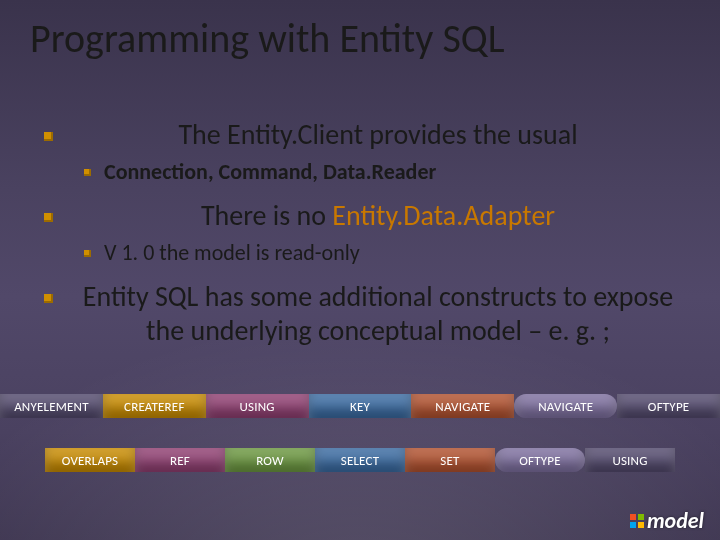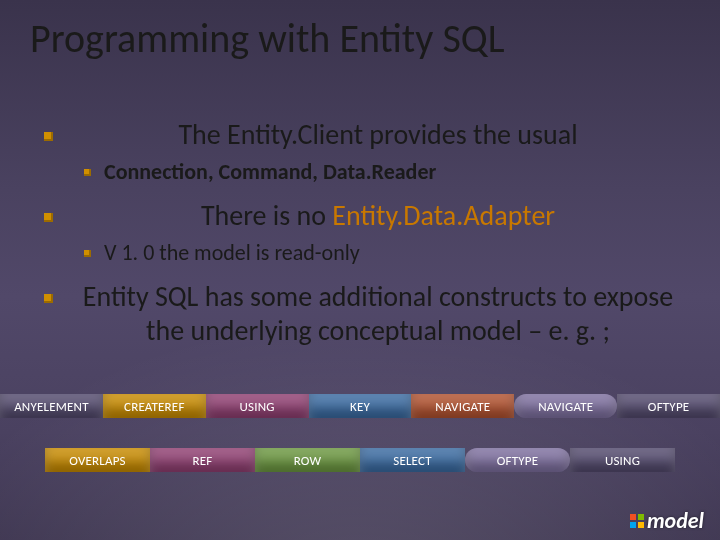--- a/index.html
+++ b/index.html
@@ -95,20 +95,21 @@
     <div class="cell c5">NAVIGATE</div>
     <div class="cell c6">NAVIGATE</div>
     <div class="cell c7">OFTYPE</div>
   </div>
 
   <div class="row row2">
     <div class="cell c1">OVERLAPS</div>
     <div class="cell c2">REF</div>
     <div class="cell c3">ROW</div>
     <div class="cell c4">SELECT</div>
+    <div class="cell c5">SET</div>
     <div class="cell c6">OFTYPE</div>
     <div class="cell c0">USING</div>
   </div>
 
   <div class="logo">
     <span class="flag">
       <span class="a"></span>
         <span class="b"></span>
         <span class="c"></span>
         <span class="d"></span>

